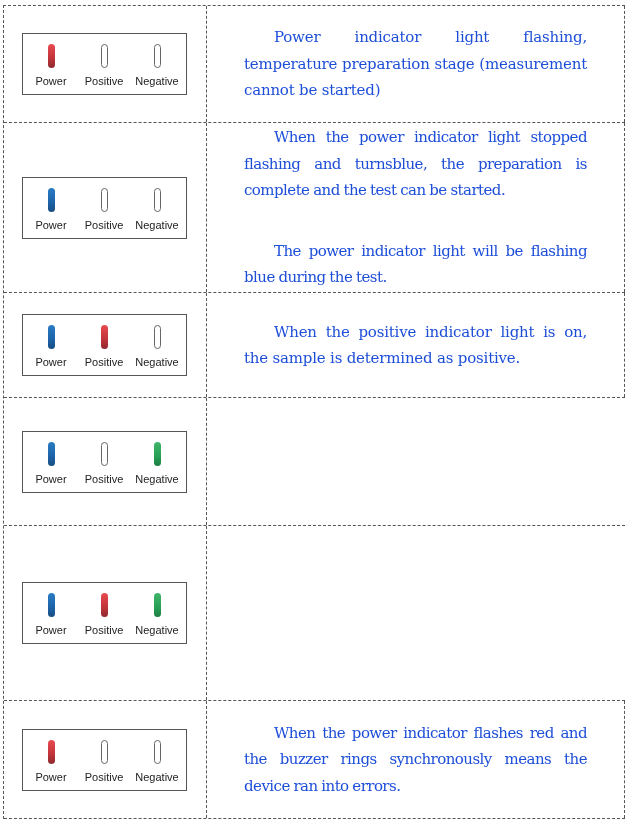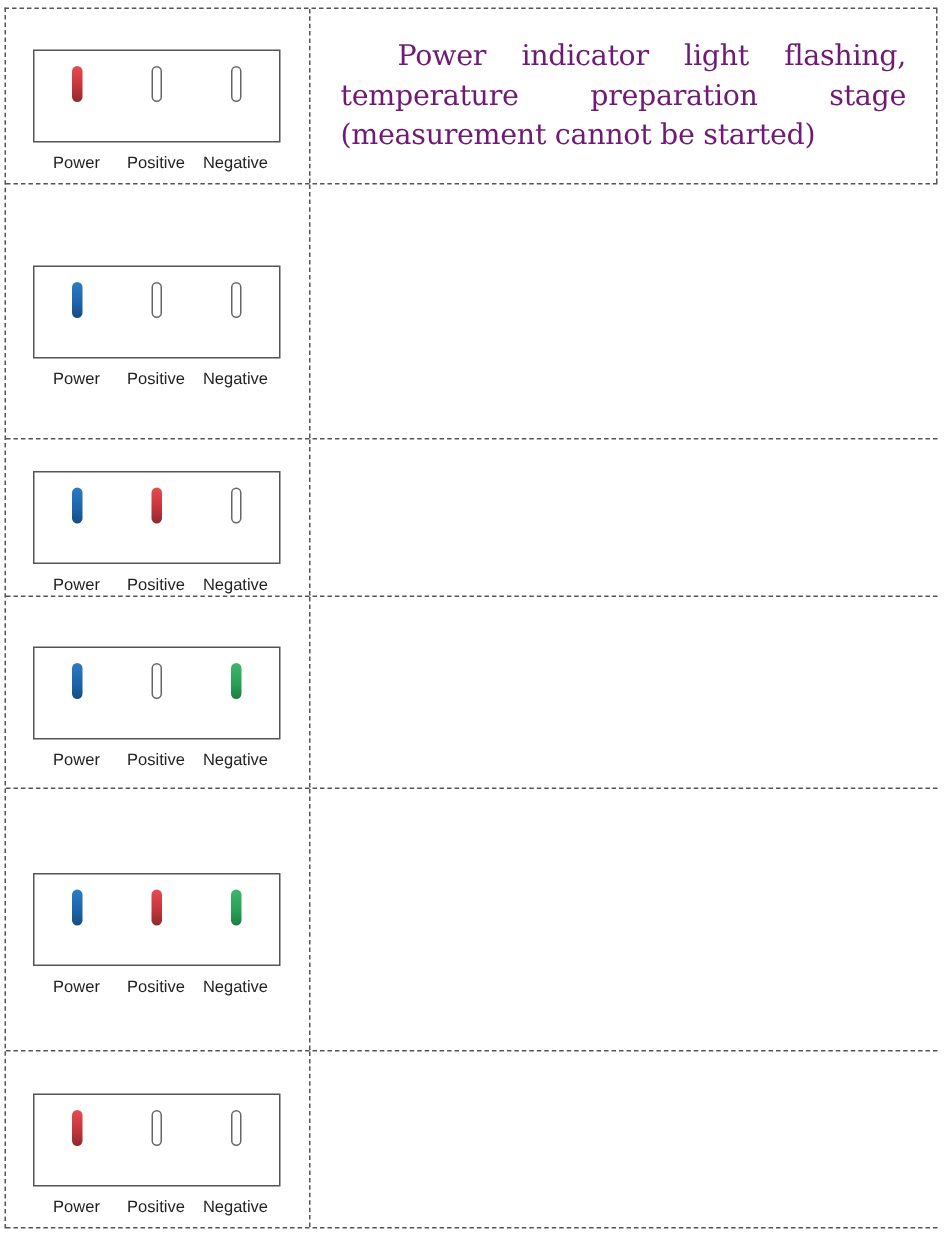--- a/index.html
+++ b/index.html
@@ -16,35 +16,35 @@
   .cell-right {
     flex: 1; border-right: 1px dashed #555; box-sizing: border-box;
     display: flex; flex-direction: column; justify-content: center;
     padding: 0 20px 0 20px;
   }
   .panel {
     width: 165px; height: 62px; border: 1px solid #555; box-sizing: border-box;
     display: flex; justify-content: space-around; align-items: flex-start;
     padding: 10px 2px 0 2px; margin-left: 12px; margin-right: 14px;
   }
-  .ind { display: flex; flex-direction: column; align-items: center; width: 52px; gap: 28px; }
+  .ind { display: flex; flex-direction: column; align-items: center; width: 52px; }
   .light {
     width: 7px; height: 24px; border-radius: 4px; box-sizing: border-box;
   }
   .light.off { border: 1px solid #666; background: #fff; }
   .light.red { background: linear-gradient(to bottom, #e84a4f, #c0343a 60%, #8e2a2e); }
   .light.blue { background: linear-gradient(to bottom, #2a7cc4, #1d63a8 60%, #174d80); }
   .light.green { background: linear-gradient(to bottom, #3fb56a, #27a056 60%, #1d7d42); }
   .ind-label {
     margin-top: 7px; font-family: "Liberation Sans", sans-serif; font-size: 11px;
     color: #222; white-space: nowrap;
   }
   .desc {
-    font-family: "DejaVu Serif", serif; font-size: 19px; line-height: 26.5px;
-    color: #701a75; text-align: justify; text-indent: 2em; margin: 0;
+    font-family: "DejaVu Serif", serif; font-size: 15px; line-height: 26.5px;
+    color: #1d4ed8; text-align: justify; text-indent: 2em; margin: 17px;
     letter-spacing: -0.2px;
   }
   .desc.squeeze { letter-spacing: -0.55px; word-spacing: -0.5px; }
 </style>
 </head>
 <body>
 
 <div class="table">
 
   <div class="row" style="height:117px">
@@ -79,38 +79,45 @@
         <div class="ind">
           <div class="light off"></div>
           <span class="ind-label">Positive</span>
         </div>
         <div class="ind">
           <div class="light off"></div>
           <span class="ind-label">Negative</span>
         </div>
       </div>
     </div>
+    <div class="cell-right">
+      <p class="desc squeeze">When the power indicator light stopped flashing and turnsblue, the preparation is complete and the test can be started.</p>
+      <p class="desc squeeze">The power indicator light will be flashing blue during the test.</p>
+    </div>
   </div>
 
   <div class="row" style="height:105px">
     <div class="cell-left">
       <div class="panel">
         <div class="ind">
           <div class="light blue"></div>
           <span class="ind-label">Power</span>
         </div>
         <div class="ind">
           <div class="light red"></div>
           <span class="ind-label">Positive</span>
         </div>
         <div class="ind">
           <div class="light off"></div>
           <span class="ind-label">Negative</span>
         </div>
       </div>
+    </div>
+    <div class="cell-right">
+      <p class="desc">When the positive indicator light is on, the sample is determined as positive.</p>
     </div>
   </div>
 
   <div class="row" style="height:128px">
     <div class="cell-left">
       <div class="panel">
         <div class="ind">
           <div class="light blue"></div>
           <span class="ind-label">Power</span>
         </div>
@@ -155,15 +162,18 @@
         <div class="ind">
           <div class="light off"></div>
           <span class="ind-label">Positive</span>
         </div>
         <div class="ind">
           <div class="light off"></div>
           <span class="ind-label">Negative</span>
         </div>
       </div>
     </div>
+    <div class="cell-right">
+      <p class="desc squeeze">When the power indicator flashes red and the buzzer rings synchronously means the device ran into errors.</p>
+    </div>
   </div>
 
 </div>
 
 </body></html>

